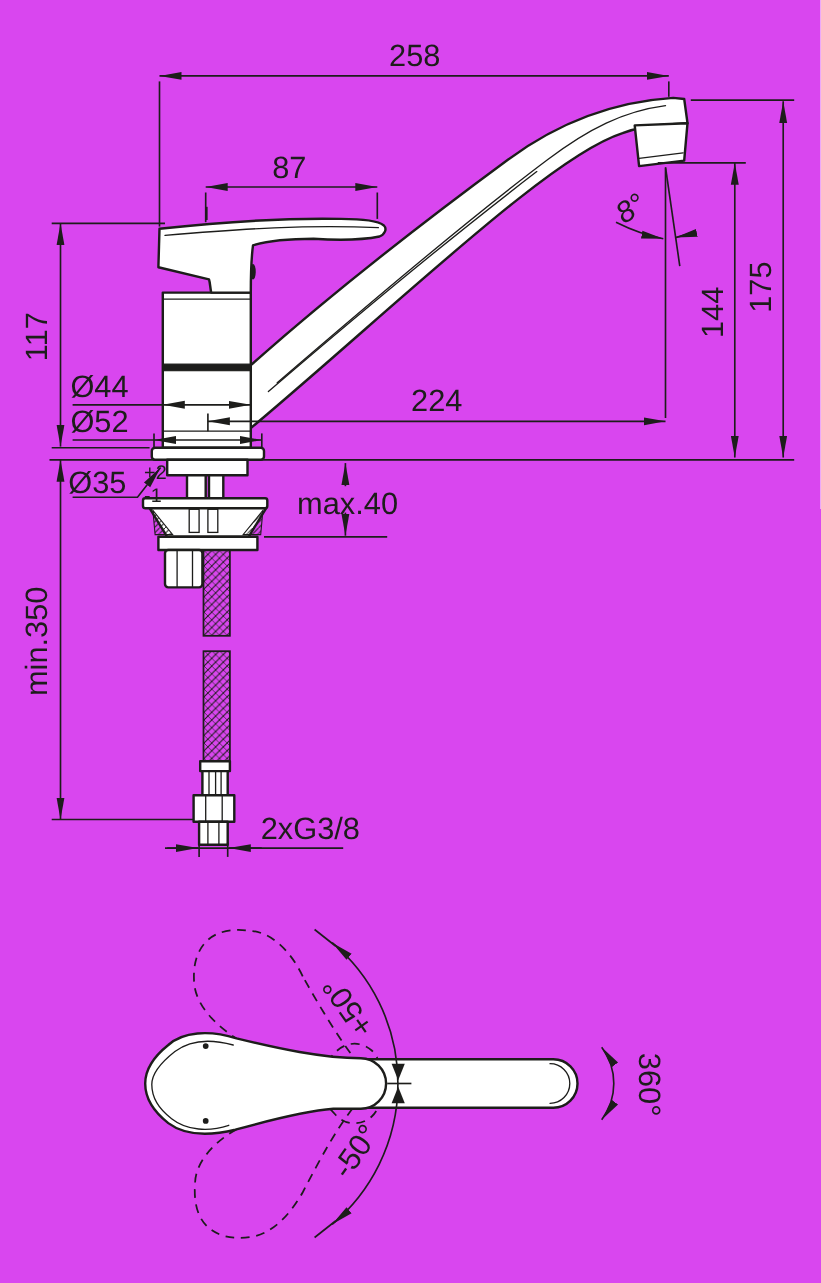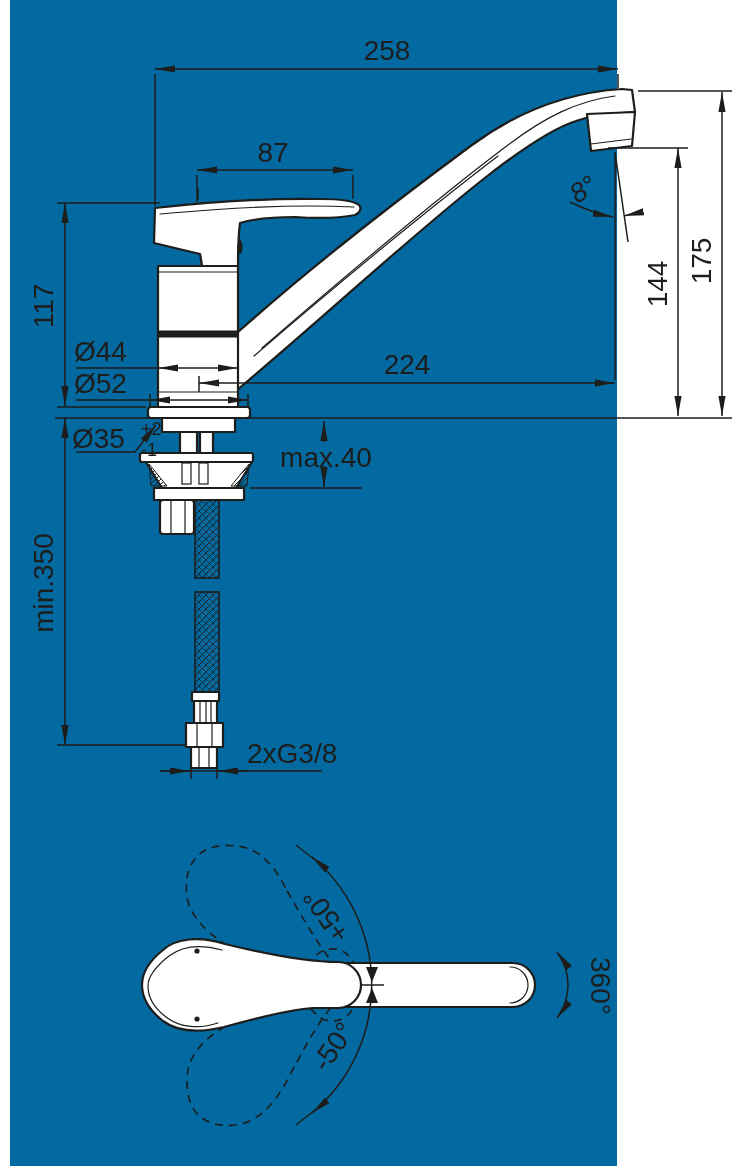--- a/index.html
+++ b/index.html
@@ -1,16 +1,16 @@
 <!DOCTYPE html>
 <html><head>
 <meta charset="utf-8">
 <style>
   html,body{margin:0;padding:0;background:#ffffff;}
-  .page{width:607px;height:1166px;background:#0369a1;position:relative;font-family:"Liberation Sans","DejaVu Sans",sans-serif;margin-left:10px;}
+  .page{width:746px;height:1166px;background:#d946ef;position:relative;font-family:"Liberation Sans","DejaVu Sans",sans-serif;}
   svg{display:block;}
   .ol{fill:#ffffff;stroke:#1d1d1b;stroke-width:2.2;stroke-linejoin:round;stroke-linecap:round;}
   .olthick{fill:#1d1d1b;stroke:#1d1d1b;stroke-width:1;}
   .thin{fill:none;stroke:#1d1d1b;stroke-width:1.2;stroke-linecap:round;}
   .dim{fill:none;stroke:#1d1d1b;stroke-width:1.5;}
   .dimtxt{font-family:"Liberation Sans","DejaVu Sans",sans-serif;font-size:28px;fill:#1d1d1b;}
   .dimtxt-s{font-family:"Liberation Sans","DejaVu Sans",sans-serif;font-size:18px;fill:#1d1d1b;}
   .dimtxt-i{font-family:"Liberation Sans","DejaVu Sans",sans-serif;font-size:27px;font-style:italic;fill:#1d1d1b;}
   .dashed{fill:none;stroke:#1d1d1b;stroke-width:1.6;stroke-dasharray:8 6;}
   .white{fill:#ffffff;}

